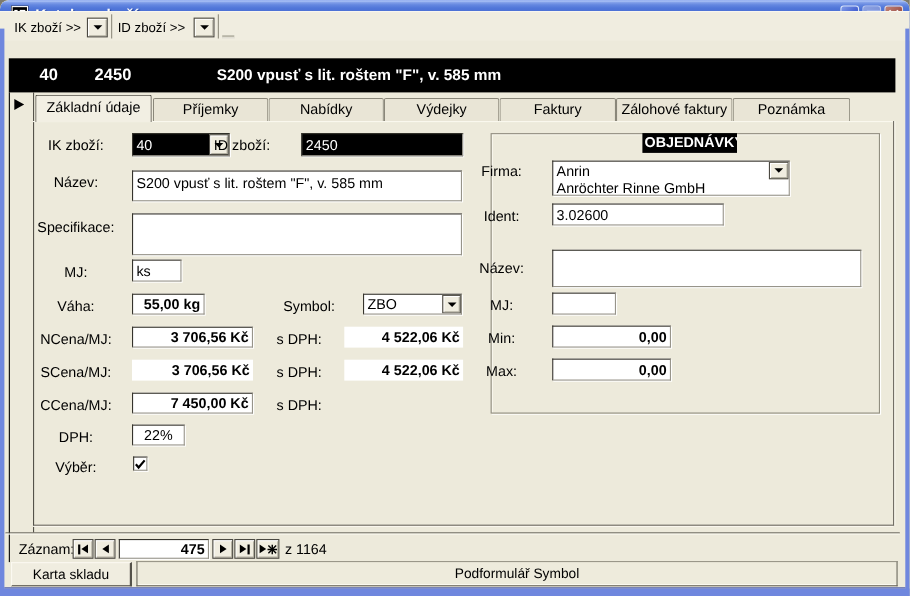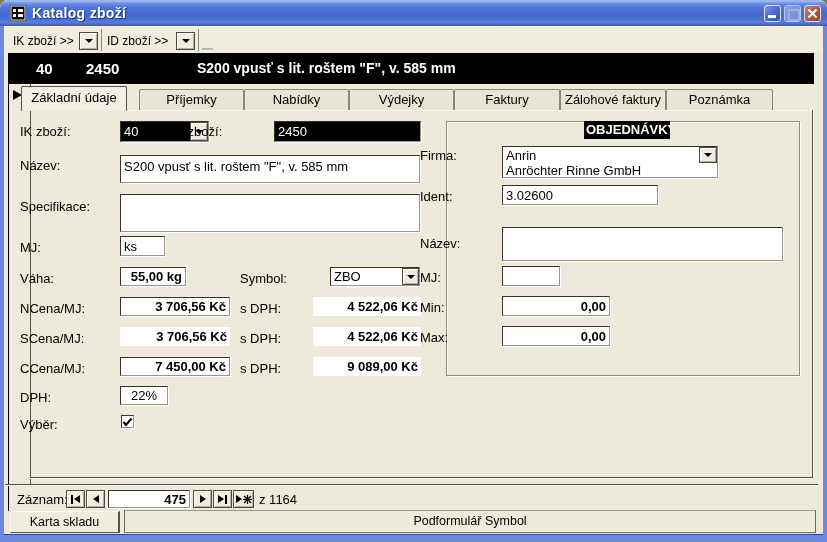--- a/index.html
+++ b/index.html
@@ -25,21 +25,21 @@
     text-shadow:1px 1px 1px rgba(10,30,100,.75);letter-spacing:.3px;font-size:14px;
   }
   .winbtn{position:absolute;top:5px;width:17px;height:17px;border-radius:3px;
     border:1px solid #dbe4f9;box-sizing:border-box;}
   #btn-min{left:764px;background:linear-gradient(135deg,#7f9ae8 0%,#4c68d4 50%,#3350c4 100%);}
   #btn-min .dash{position:absolute;left:3px;bottom:3px;width:8px;height:3px;background:#fff;}
   #btn-max{left:784px;background:linear-gradient(135deg,#8da2e2 0%,#7389d4 100%);border-color:#b9c6ee;}
   #btn-max .sq{position:absolute;left:3px;top:3px;width:8px;height:8px;border:2px solid #9db0e8;}
   #btn-close{left:804px;background:linear-gradient(135deg,#c08379 0%,#a3594e 55%,#8d4238 100%);border-color:#e9d7d3;}
   
-  #toolbar{position:absolute;left:0;top:26px;width:827px;height:27px;background:#f0ede0;
+  #toolbar{position:absolute;left:0;top:10px;width:827px;height:27px;background:#f0ede0;
     border-top:1px solid #f8f6ee;box-sizing:border-box;}
   .tb-label{position:absolute;top:6px;height:16px;line-height:16px;font-size:12px;}
   .ddbtn{
     position:absolute;background:#f0ede0;border:1px solid #4b4942;box-sizing:border-box;
     box-shadow:inset 1px 1px 0 #fff, inset -1px -1px 0 #b3b0a1;
     display:flex;align-items:center;justify-content:center;
   }
   .arrow-down{width:0;height:0;border-left:4px solid transparent;border-right:4px solid transparent;
     border-top:4px solid #000;}
   .tb-sep{position:absolute;top:2px;width:1px;height:22px;background:#8e8b7e;}
@@ -53,21 +53,21 @@
   
   .tab{position:absolute;box-sizing:border-box;text-align:center;
     border:1px solid #8a877a;border-bottom:none;border-radius:2px 2px 0 0;
     background:#e9e5d6;font-size:13px;overflow:hidden;white-space:nowrap;}
   .tab.inactive{top:89px;height:21px;line-height:20px;}
   .tab.active{top:86px;height:25px;line-height:22px;background:#f2efe3;border-color:#55524a;z-index:5;}
   
   #rec-arrow{position:absolute;left:13px;top:90px;width:0;height:0;
     border-left:9px solid #000;border-top:5px solid transparent;border-bottom:5px solid transparent;}
   
-  .lbl{position:absolute;text-align:left;font-size:13px;white-space:nowrap;}
+  .lbl{position:absolute;text-align:center;font-size:13px;white-space:nowrap;}
   .field{position:absolute;background:#fff;box-sizing:border-box;font-size:13px;
     border:1px solid;border-color:#35332c #97948a #97948a #35332c;
     box-shadow:1px 1px 0 rgba(255,255,255,.95);
     padding:0 3px;display:flex;align-items:center;overflow:hidden;white-space:nowrap;}
   .field.flat{border:none;box-shadow:none;padding-left:37px;}
   .field.black{background:#000;color:#fff;}
   .field.right{justify-content:flex-end;font-weight:bold;}
   .field.center{justify-content:center;}
   .combo-btn{position:absolute;box-sizing:border-box;background:#f0ede0;
     border:1px solid #4b4942;display:flex;align-items:center;justify-content:center;
@@ -156,21 +156,21 @@
   <div class="hline" style="left:30px;top:110px;width:783px;background:#faf8ee;"></div>
   <div class="vline" style="left:812px;top:110px;height:368px;background:#55524a;"></div>
   <div class="vline" style="left:813px;top:110px;height:368px;background:#fbf9f0;"></div>
   <div class="hline" style="left:30px;top:477px;width:782px;background:#55524a;"></div>
   <div class="hline" style="left:30px;top:478px;width:782px;background:#fbf9f0;"></div>
   <div class="hline" style="left:5px;top:484px;width:813px;background:#55524a;"></div>
   <div class="hline" style="left:5px;top:485px;width:813px;background:#fbf9f0;"></div>
 
   <div id="rec-arrow"></div>
 
-  <div class="tab active" style="left:21px;width:106px">Základní údaje</div>
+  <div class="tab active" style="left:32px;width:106px">Základní údaje</div>
   <div class="tab inactive" style="left:139px;width:105px">Příjemky</div>
   <div class="tab inactive" style="left:244px;width:105px">Nabídky</div>
   <div class="tab inactive" style="left:349px;width:105px">Výdejky</div>
   <div class="tab inactive" style="left:454px;width:106px">Faktury</div>
   <div class="tab inactive" style="left:560px;width:106px">Zálohové faktury</div>
   <div class="tab inactive" style="left:666px;width:107px">Poznámka</div>
 
   <div class="lbl" style="left:20px;top:124px;width:98px">IK zboží:</div>
   <div class="field black" style="left:120px;top:121px;width:89px;height:21px">
     <span>40</span>
@@ -226,23 +226,20 @@
   <div class="lbl" style="left:240px;top:331px;width:64px">s DPH:</div>
   <div class="field flat right" style="left:313px;top:327px;width:108px;height:19px">
       <span>4 522,06 Kč</span>
     </div>
 
   <div class="lbl" style="left:20px;top:361px;width:98px">CCena/MJ:</div>
   <div class="field right" style="left:120px;top:357px;width:110px;height:19px">
       <span>7 450,00 Kč</span>
     </div>
   <div class="lbl" style="left:240px;top:361px;width:64px">s DPH:</div>
-  <div class="field flat right" style="left:313px;top:357px;width:108px;height:19px">
-      <span>9 089,00 Kč</span>
-    </div>
 
   <div class="lbl" style="left:20px;top:390px;width:98px">DPH:</div>
   <div class="field center" style="left:120px;top:386px;width:48px;height:19px">
       <span>22%</span>
     </div>
 
   <div class="lbl" style="left:20px;top:417px;width:98px">Výběr:</div>
   <div class="checkbox" style="left:121px;top:415px">
     <svg width="11" height="11">
       <polyline points="1.5,5 4,8 9.5,1.5" fill="none" stroke="#000" stroke-width="2"></polyline>

